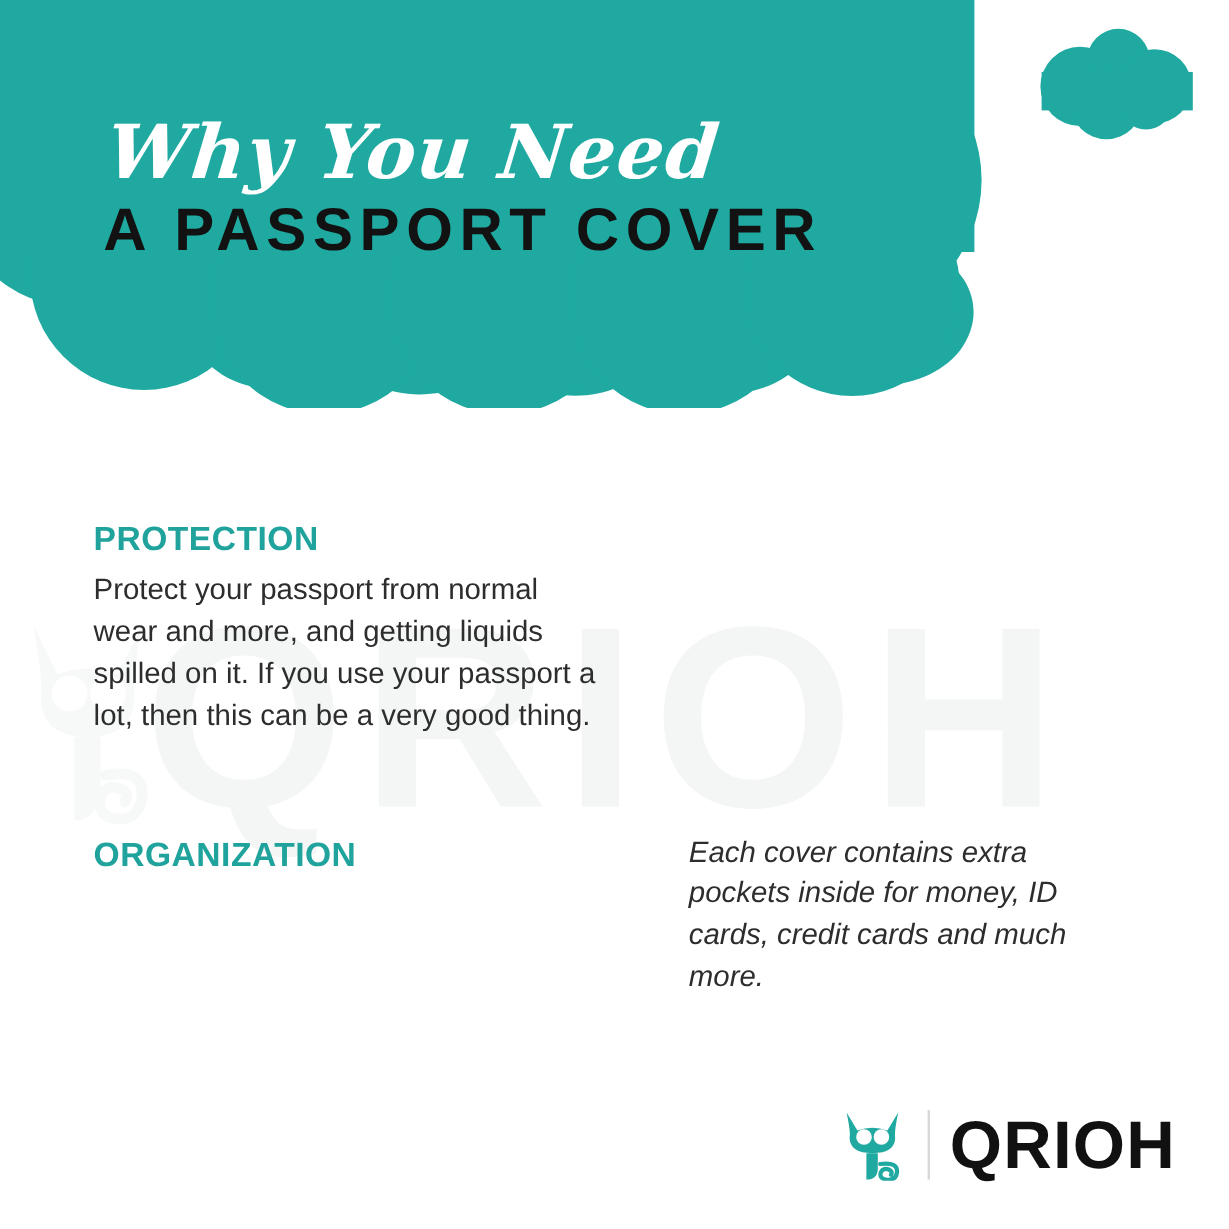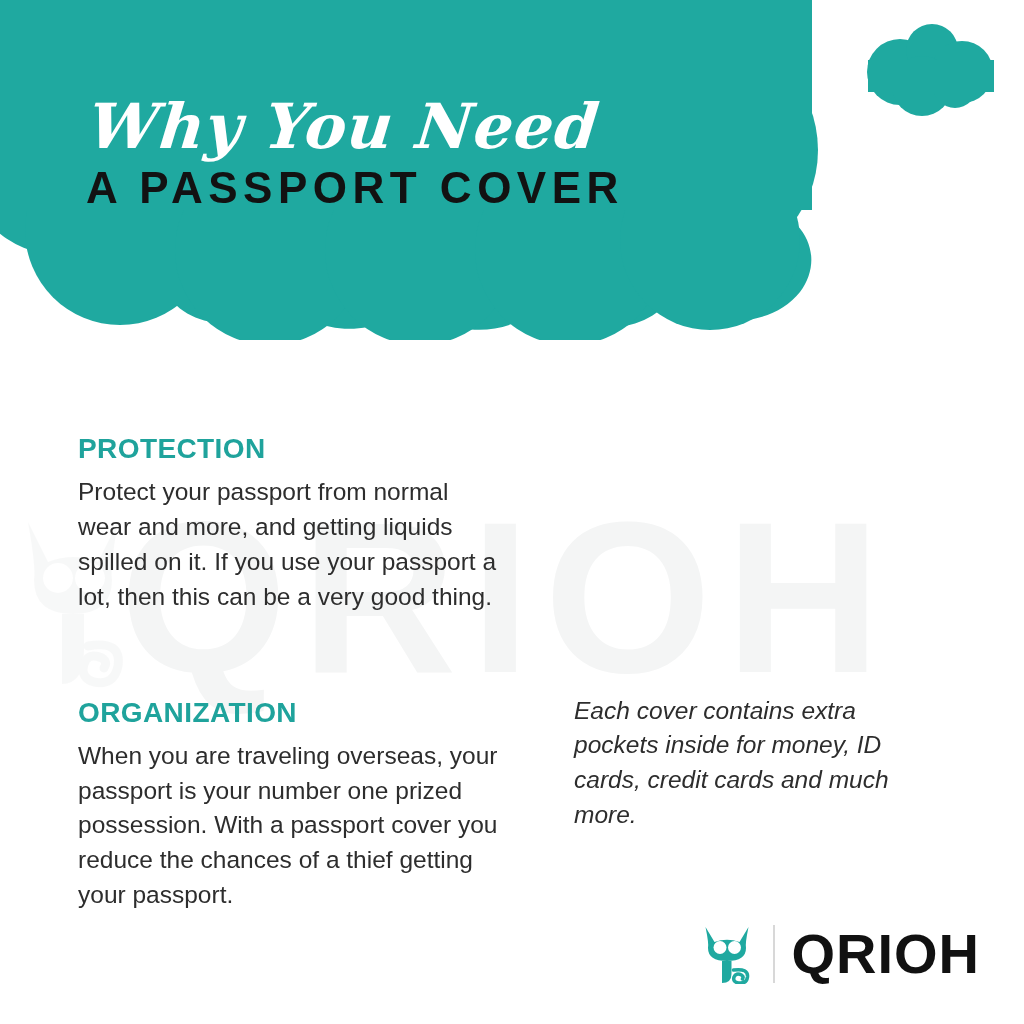--- a/index.html
+++ b/index.html
@@ -55,21 +55,21 @@
     color: #ffffff;
     letter-spacing: 1px;
     margin: 0 0 8px 0;
     transform: skewX(-6deg);
     transform-origin: left bottom;
     white-space: nowrap;
   }
   .title-main {
     font-family: "Liberation Sans", sans-serif;
     font-weight: 700;
-    font-size: 44px;
+    font-size: 50px;
     line-height: 1.0;
     color: #121212;
     letter-spacing: 5.5px;
     margin: 0;
     white-space: nowrap;
   }
 
   
   .watermark {
     position: absolute;
@@ -250,21 +250,20 @@
     <div class="panel panel-r0 col-left">
       <h2 class="panel-heading">PROTECTION</h2>
       <p class="panel-body">Protect your passport from normal wear and more, and getting liquids spilled on it. If you use your passport a lot, then this can be a very good thing.</p>
     </div>
 
     <div class="panel panel-r0 col-right">
     </div>
 
     <div class="panel panel-r1 col-left">
       <h2 class="panel-heading">ORGANIZATION</h2>
-      <p class="panel-body">When you are traveling overseas, your passport is your number one prized possession. With a passport cover you reduce the chances of a thief getting your passport.</p>
     </div>
 
     <div class="panel panel-r1 col-right">
       <p class="panel-body">Each cover contains extra pockets inside for money, ID cards, credit cards and much more.</p>
     </div>
 
   </div>
 
   <div class="logo">
     <svg class="logo-cat" viewBox="0 0 110 120" aria-hidden="true">

